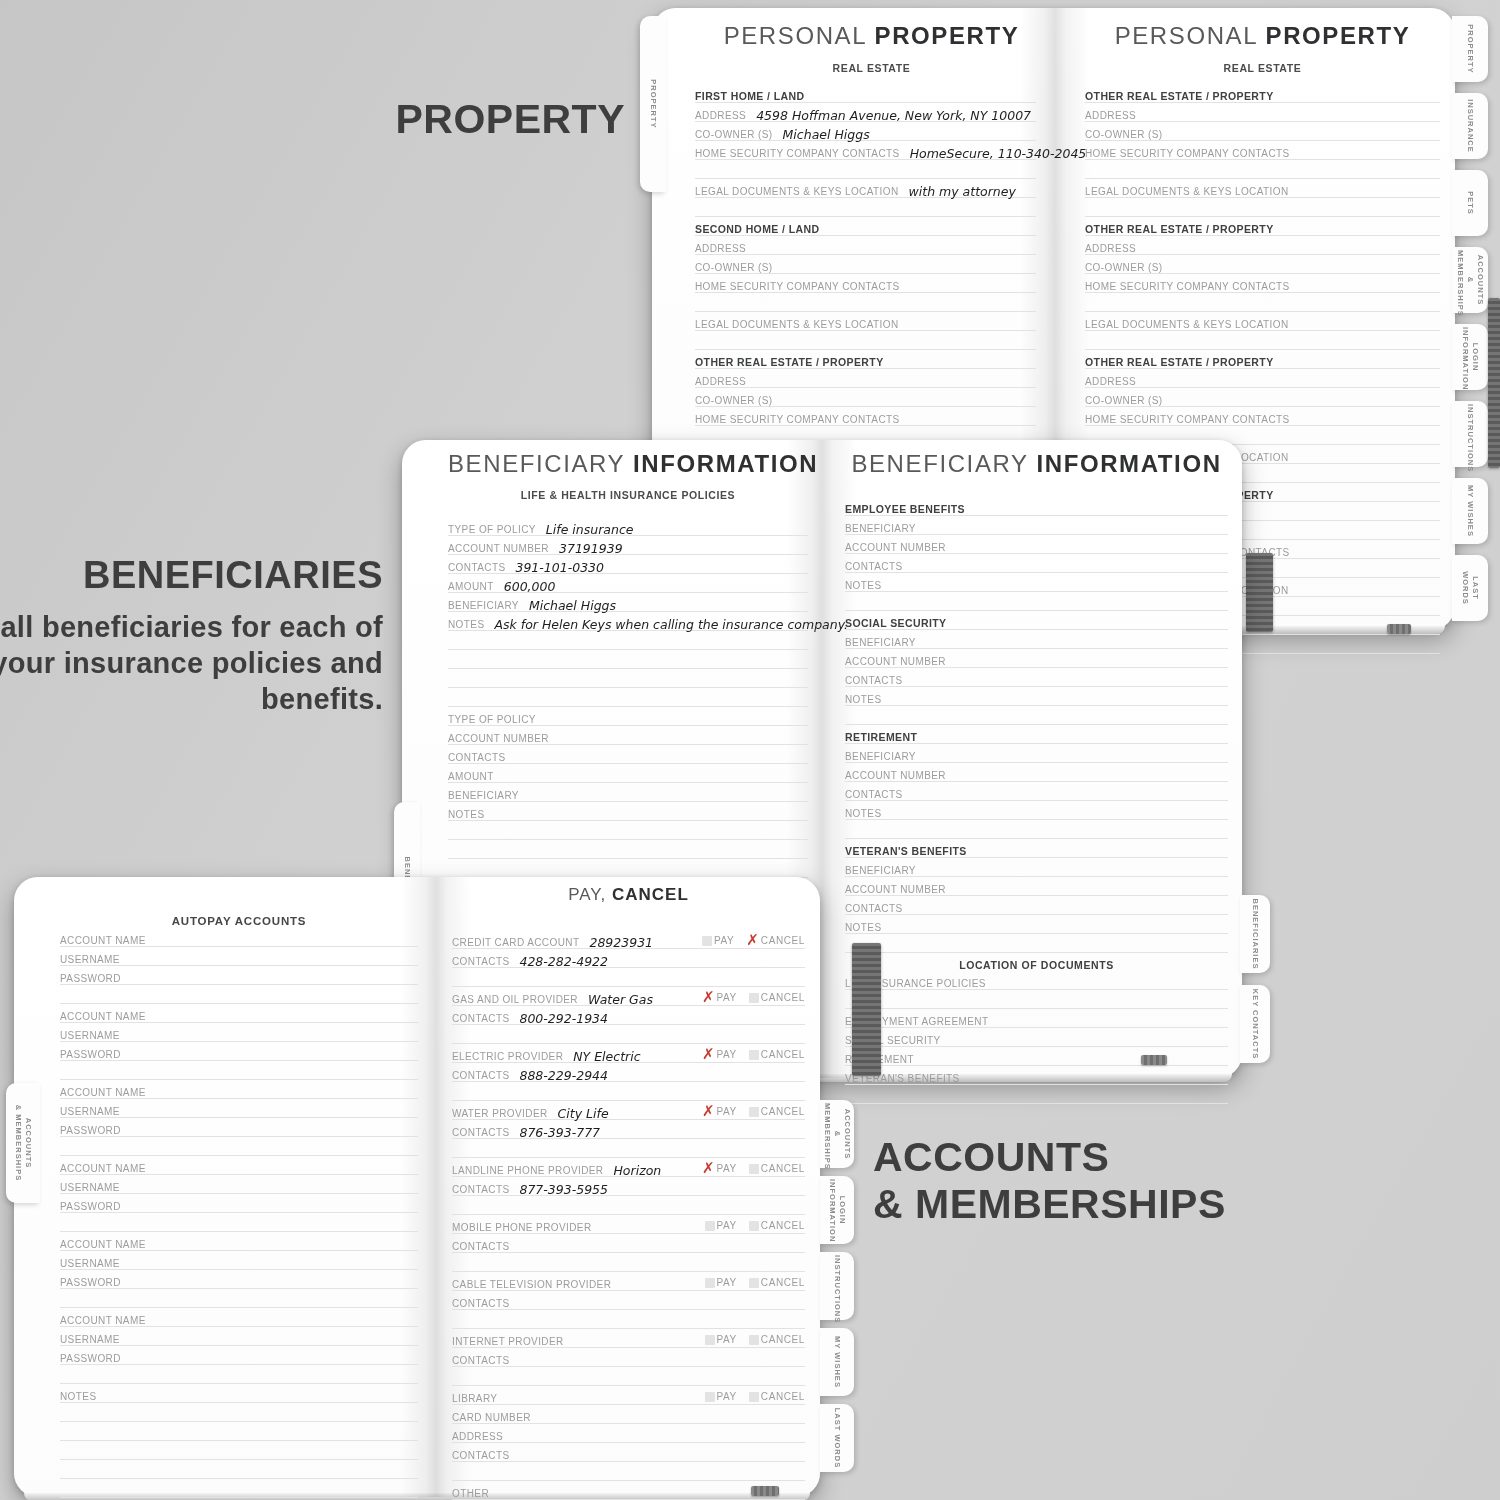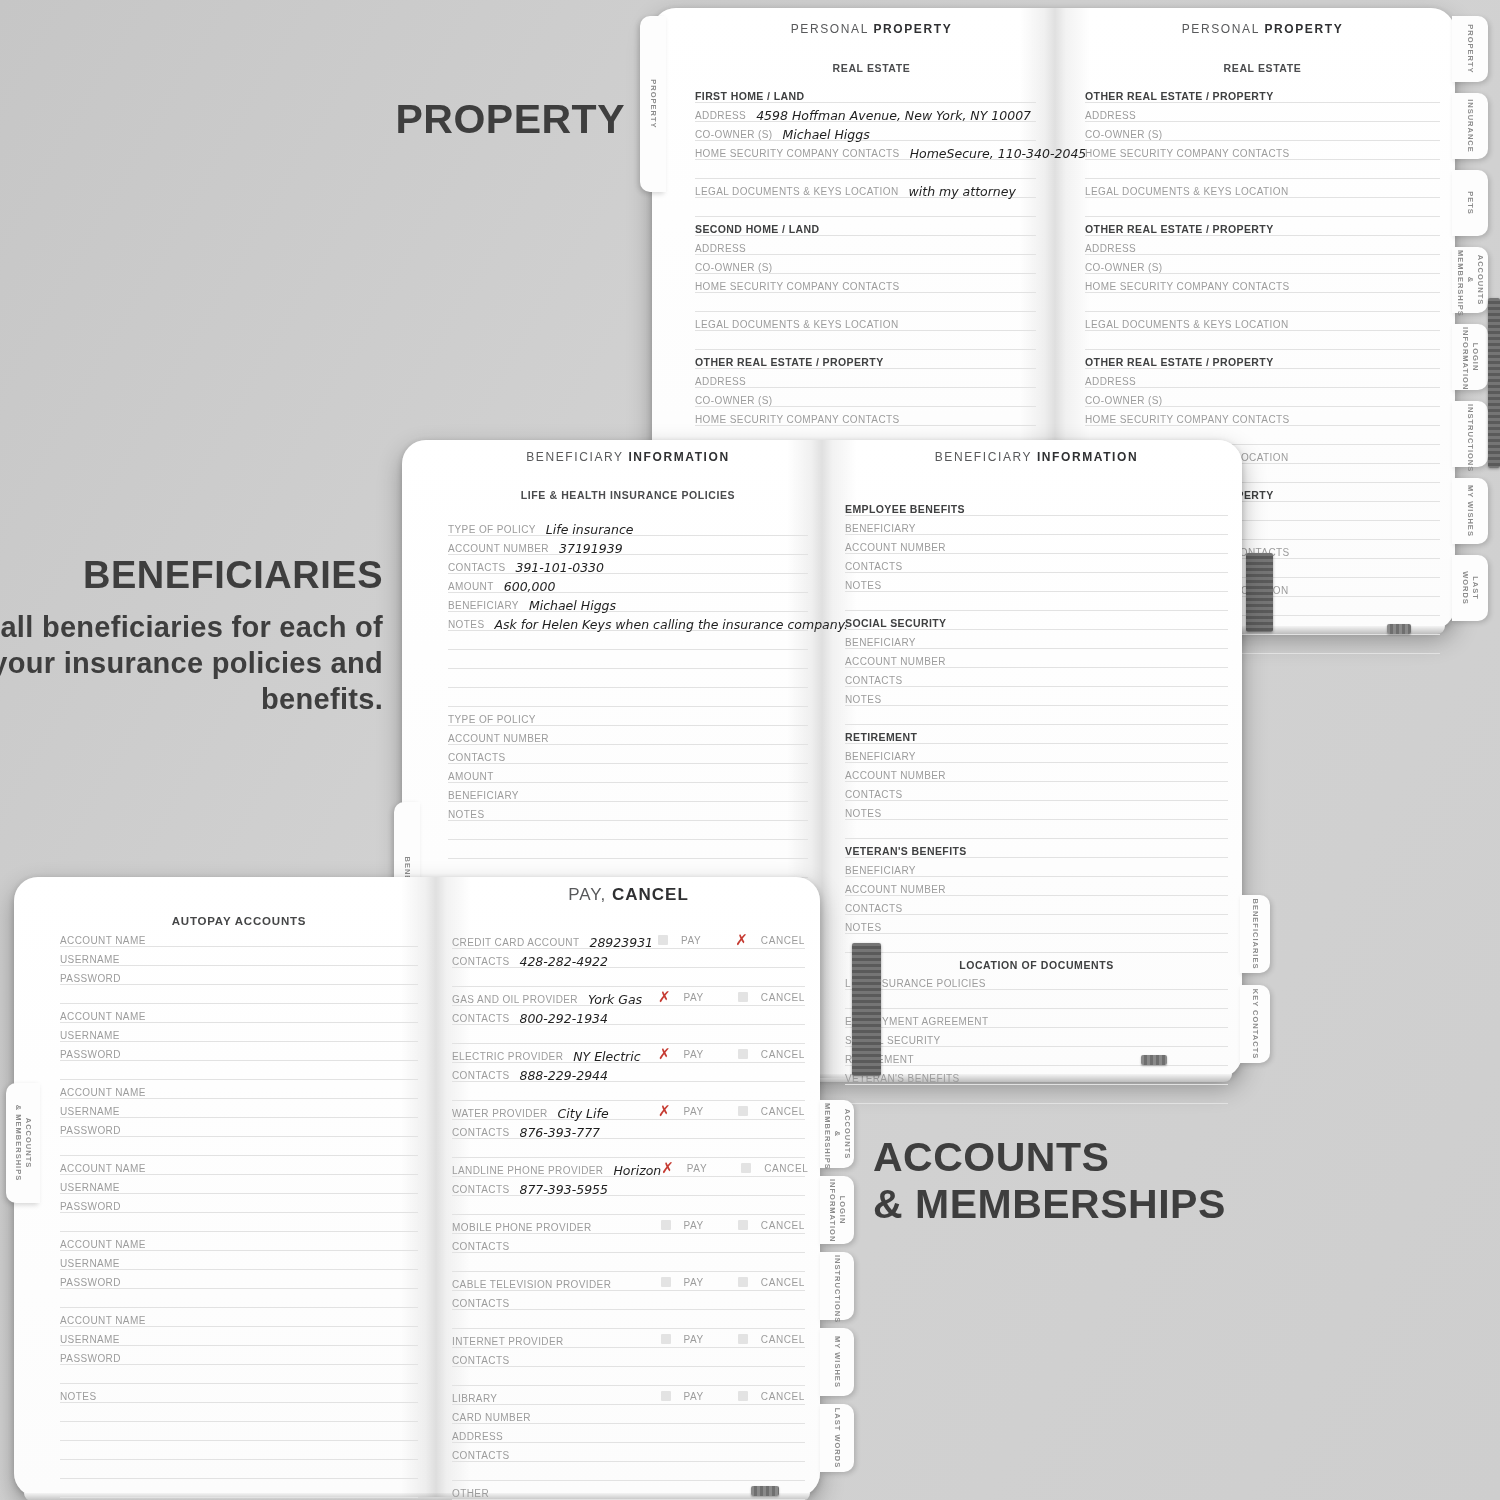--- a/index.html
+++ b/index.html
@@ -14,33 +14,33 @@
     border-radius:24px;
     box-shadow:0 10px 24px rgba(0,0,0,0.30),0 2px 6px rgba(0,0,0,0.18);
   }
   .spread::after{ 
     content:"";position:absolute;left:10px;right:10px;bottom:-4px;height:8px;
     background:linear-gradient(#f4f4f4,#bdbdbd);border-radius:0 0 18px 18px;z-index:-1;
   }
   .spine{position:absolute;top:0;bottom:0;pointer-events:none;
     background:linear-gradient(to right,rgba(0,0,0,0) 0%,rgba(0,0,0,0.06) 35%,rgba(0,0,0,0.12) 50%,rgba(0,0,0,0.05) 65%,rgba(0,0,0,0) 100%);}
   .page-col{position:absolute;top:0;bottom:0;}
-  .pg-title{position:absolute;width:100%;text-align:center;font-size:12px;letter-spacing:1.6px;color:#58595b;white-space:nowrap;}
+  .pg-title{position:absolute;width:100%;text-align:center;font-size:24px;letter-spacing:1.6px;color:#58595b;white-space:nowrap;}
   .pg-title .b{font-weight:bold;color:#2f3032;}
   .pg-title-sm{position:absolute;width:100%;text-align:center;font-size:11.5px;font-weight:bold;letter-spacing:0.8px;color:#454647;}
   .pg-sub{position:absolute;width:100%;text-align:center;font-size:10.5px;font-weight:bold;letter-spacing:0.6px;color:#4a4b4d;}
   .rows{position:absolute;}
   .row{height:18px;display:flex;align-items:flex-end;border-bottom:1px solid #e2e2e2;overflow:visible;position:relative;}
   .row.center{border-bottom:none;justify-content:center;}
   .flabel{font-size:10px;line-height:11px;color:#9c9c9c;letter-spacing:0.4px;white-space:nowrap;}
   .sec-label{font-size:10.5px;line-height:12px;font-weight:bold;color:#3f4041;letter-spacing:0.4px;white-space:nowrap;}
   .center-label{font-size:10.5px;line-height:12px;font-weight:bold;color:#3f4041;letter-spacing:0.6px;}
   .hand{font-family:"DejaVu Sans",sans-serif;font-style:italic;font-size:12.5px;line-height:13px;
     margin-left:10px;margin-bottom:-1px;color:#1f1f1f;white-space:nowrap;}
-  .pc{margin-left:auto;display:flex;gap:13px;padding-bottom:2px;}
+  .pc{margin-left:auto;display:flex;align-items:center;gap:2px;padding-bottom:2px;}
   .pc .plbl{font-size:10px;color:#9c9c9c;letter-spacing:0.6px;}
   .pc .gap{width:8px;}
   .cb{width:10px;height:10px;background:#e3e3e3;border-radius:1px;display:inline-block;}
   .xmark{color:var(--red);font-size:15px;line-height:11px;font-weight:bold;font-family:"DejaVu Sans",sans-serif;}
   .tab{position:absolute;background:#fdfdfd;box-shadow:2px 2px 5px rgba(0,0,0,0.16);display:flex;align-items:center;justify-content:center;}
   .tab-r{border-radius:0 10px 10px 0;}
   .tab-l{border-radius:10px 0 0 10px;box-shadow:-2px 2px 5px rgba(0,0,0,0.16);}
   .tab-inner{position:absolute;left:50%;top:50%;transform:translate(-50%,-50%) rotate(90deg);
     font-size:7.5px;font-weight:bold;color:#8b8b8b;letter-spacing:1px;text-align:center;
     white-space:pre-line;line-height:10px;}
@@ -547,21 +547,21 @@
             <span class="plbl">CANCEL</span>
           </span>
         </div>
         <div class="row field">
           <span class="flabel">CONTACTS</span>
           <span class="hand">428-282-4922</span>
         </div>
         <div class="row blank"></div>
         <div class="row payfield">
           <span class="flabel">GAS AND OIL PROVIDER</span>
-          <span class="hand">York Gas</span>
+          <span class="hand">Water Gas</span>
           <span class="pc">
             <span class="xmark">✗</span>
             <span class="plbl">PAY</span>
             <span class="gap"></span>
             <span class="cb"></span>
             <span class="plbl">CANCEL</span>
           </span>
         </div>
         <div class="row field">
           <span class="flabel">CONTACTS</span>

